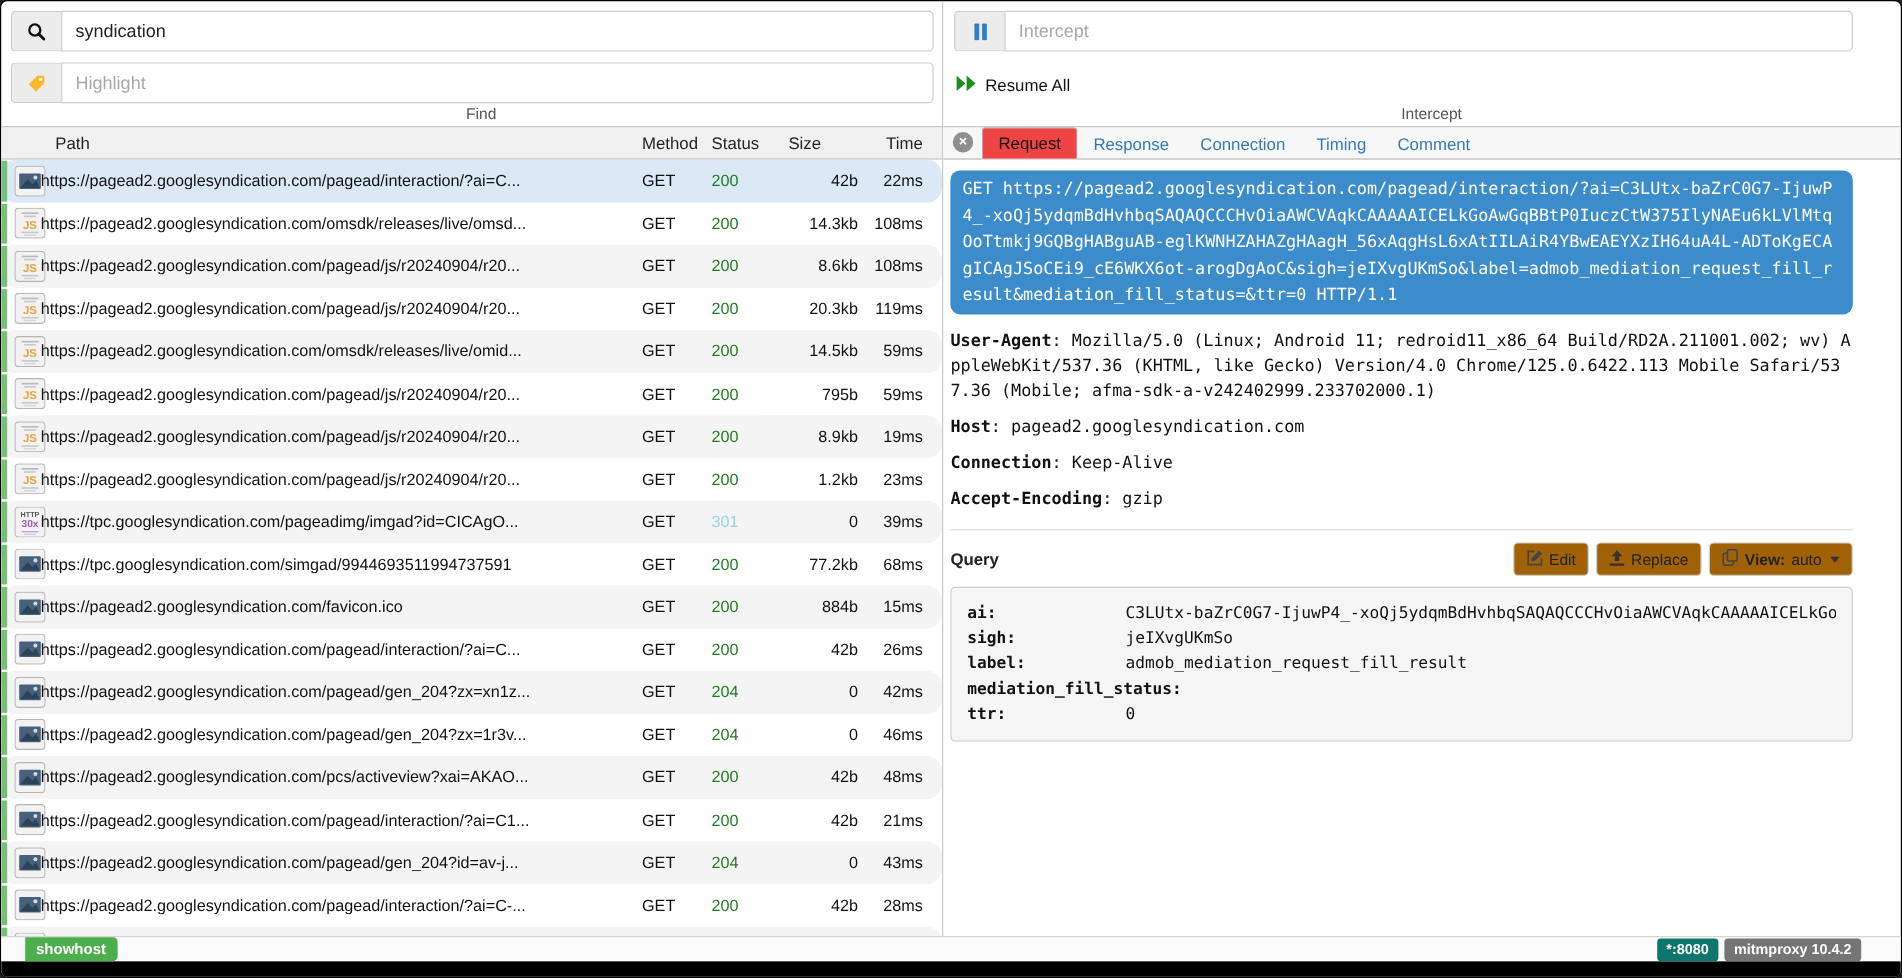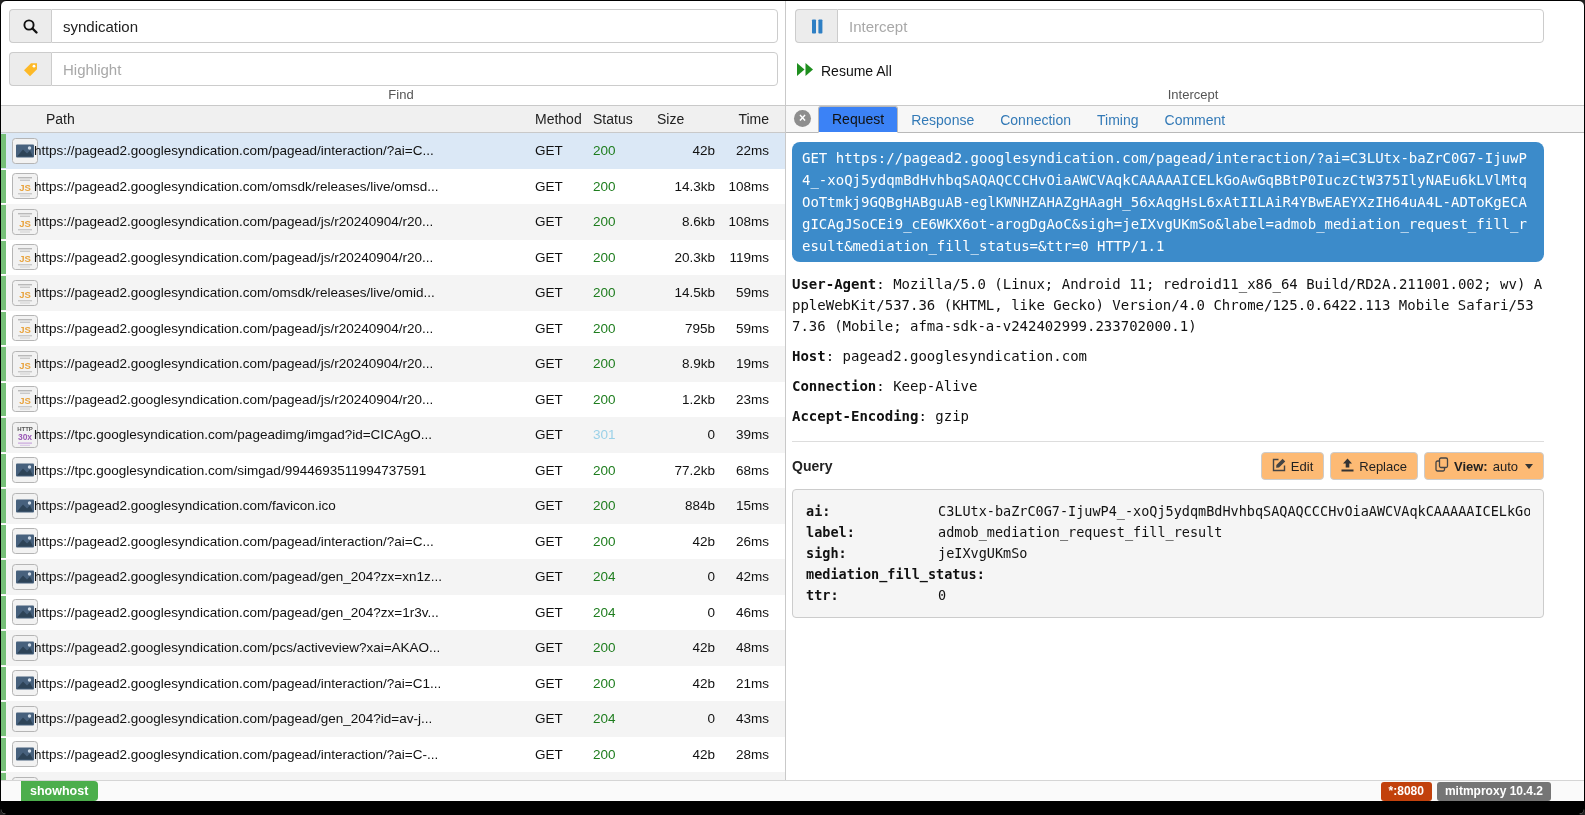--- a/index.html
+++ b/index.html
@@ -47,21 +47,21 @@
   .hc-path { flex:1; padding-left:45px; }
   .col-method { width:58px; }
   .col-status { width:56px; }
   .col-size   { width:66px; text-align:right; }
   .hc-size    { text-align:left; padding-left:8px; }
   .col-time   { width:70px; text-align:right; padding-right:16px; }
 
   .flow-rows { flex:1; overflow:hidden; }
   .flow-row {
     height:35.5px; display:flex; align-items:center; position:relative;
-    font-size:13.5px; color:#111; cursor:default; background:#fff;
+    font-size:13.5px; color:#111; cursor:default; background:#fff;border-radius:13px;
   }
   .flow-row:nth-child(odd) { background:#f4f4f4; }
   .flow-row.selected { background:#dbe8f6; }
   .flow-row::before {
     content:''; position:absolute; left:0; top:1px; bottom:1px; width:5px; background:#76c078;
   }
   .rc-path { flex:1; display:flex; align-items:center; gap:8px; padding-left:11px; overflow:hidden; }
   .rc-path .ptxt { white-space:nowrap; overflow:hidden; }
   .flow-icon { width:14px; height:26px; flex-shrink:0; }
   .st-success { color:#1e7d1e; }
@@ -72,42 +72,42 @@
     height:28px; background:#f7f7f7; border-top:1px solid #c9c9c9; border-bottom:1px solid #b9b9b9;
     display:flex; align-items:flex-end; padding-left:7px; flex-shrink:0;
   }
   .close-btn {
     width:17px; height:17px; border-radius:50%; background:#8e8e8e; color:#fff;
     font-size:12px; line-height:16px; text-align:center; margin:0 7px 5px 1px;
     font-weight:bold; cursor:pointer; flex-shrink:0;
   }
   .tab { padding:4px 13px 5px; font-size:14px; color:#337ab7; margin-bottom:-1px; cursor:pointer; white-space:nowrap; }
   .tab.active {
-    background:#3b82f6; color:#111; border:1px solid #b9b9b9; border-bottom:1px solid #fff;
+    background:#ef4444; color:#111; border:1px solid #b9b9b9; border-bottom:1px solid #fff;
     border-radius:3px 3px 0 0;
   }
 
   
   .detail-content { flex:1; overflow:hidden; padding:9px 40px 0 6px; }
   .request-line {
     background:#3c8bca; color:#fff; border-radius:8px; padding:5px 10px;
     font:14px/22px "DejaVu Sans Mono", monospace;
     word-break:break-all; white-space:pre-wrap;
   }
   .hdrs { margin-top:12px; }
   .hdr { font:14px/1.5 "DejaVu Sans Mono", monospace; color:#111; margin-bottom:9px; word-break:break-all; }
   .hname { font-weight:bold; }
 
   .query-section { border-top:1px solid #ddd; margin-top:14px; }
   .query-head { display:flex; align-items:center; padding:10px 0 9px; }
   .query-title { font-size:14px; font-weight:bold; color:#222; }
   .query-buttons { margin-left:auto; display:flex; gap:6px; }
   .btn {
     display:inline-flex; align-items:center; gap:5px; border:1px solid #ccc; border-radius:4px;
-    background:#fdba74; padding:4px 10px; font-size:13px; color:#222; cursor:pointer;
+    background:#a16207; padding:4px 10px; font-size:13px; color:#222; cursor:pointer;
     font-family:"Liberation Sans", sans-serif;
   }
   .btn .b { font-weight:bold; }
   .caret { display:inline-block; width:0; height:0; border-left:4px solid transparent;
     border-right:4px solid transparent; border-top:5px solid #333; margin-left:2px; }
 
   .query-box { background:#f5f5f5; border:1px solid #ccc; border-radius:4px; padding:11px 13px; }
   .qrow { display:flex; font:13.5px/21px "DejaVu Sans Mono", monospace; color:#111; }
   .qkey { min-width:132px; font-weight:bold; white-space:nowrap; padding-right:10px; }
   .qval { white-space:nowrap; overflow:hidden; flex:1; }
@@ -116,21 +116,21 @@
   .status-bar {
     height:21px; background:#fafafa; border-top:1px solid #d5d5d5;
     display:flex; align-items:stretch; position:relative;
   }
   .badge-showhost {
     background:#4cae4c; color:#fff; font-size:12.5px; font-weight:bold;
     display:flex; align-items:center; padding:0 10px 0 9px; border-radius:0 4px 4px 0;margin-left:20px;
   }
   .sb-right { margin-left:auto; display:flex; align-items:center; gap:5px; padding-right:33px; }
   .badge { color:#fff; font-size:12px; font-weight:bold; padding:2.5px 8px; border-radius:3px; }
-  .badge-addr { background:#c2410c; }
+  .badge-addr { background:#0f766e; }
   .badge-ver { background:#757575; }
 
   .window-edge { height:14px; background:#000; }
 </style>
 </head>
 <body>
 
 <div class="app">
   <div class="main">
 
@@ -542,26 +542,26 @@
                 <span class="caret"></span>
               </button>
             </span>
           </div>
           <div class="query-box" id="query-box">
               <div class="qrow">
                 <span class="qkey">ai:</span>
                 <span class="qval">C3LUtx-baZrC0G7-IjuwP4_-xoQj5ydqmBdHvhbqSAQAQCCCHvOiaAWCVAqkCAAAAAICELkGoAwGqBBtP0IuczCtW375IlyNAEu6kLVlMtqOoTtmkj9GQBgHABguAB-eglKWNHZAHAZgHAagH_56xAqgHsL6xAtIILAiR4YBwEAEYXzIH64uA4L-ADToKgECAgICAgJSoCEi9_cE6WKX6ot-arogDgAoC</span>
               </div>
               <div class="qrow">
+                <span class="qkey">sigh:</span>
+                <span class="qval">jeIXvgUKmSo</span>
+              </div>
+              <div class="qrow">
                 <span class="qkey">label:</span>
                 <span class="qval">admob_mediation_request_fill_result</span>
-              </div>
-              <div class="qrow">
-                <span class="qkey">sigh:</span>
-                <span class="qval">jeIXvgUKmSo</span>
               </div>
               <div class="qrow">
                 <span class="qkey">mediation_fill_status:</span>
                 <span class="qval"></span>
               </div>
               <div class="qrow">
                 <span class="qkey">ttr:</span>
                 <span class="qval">0</span>
               </div>
             </div>

